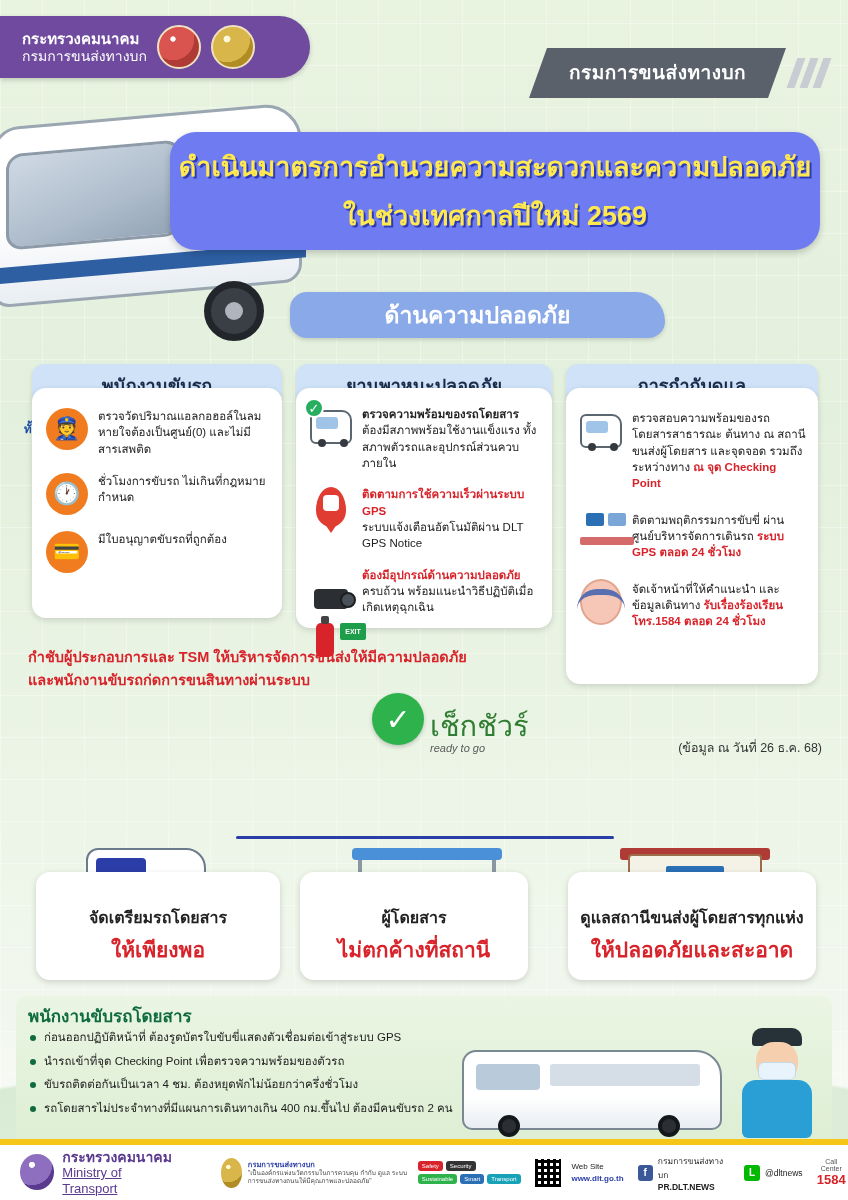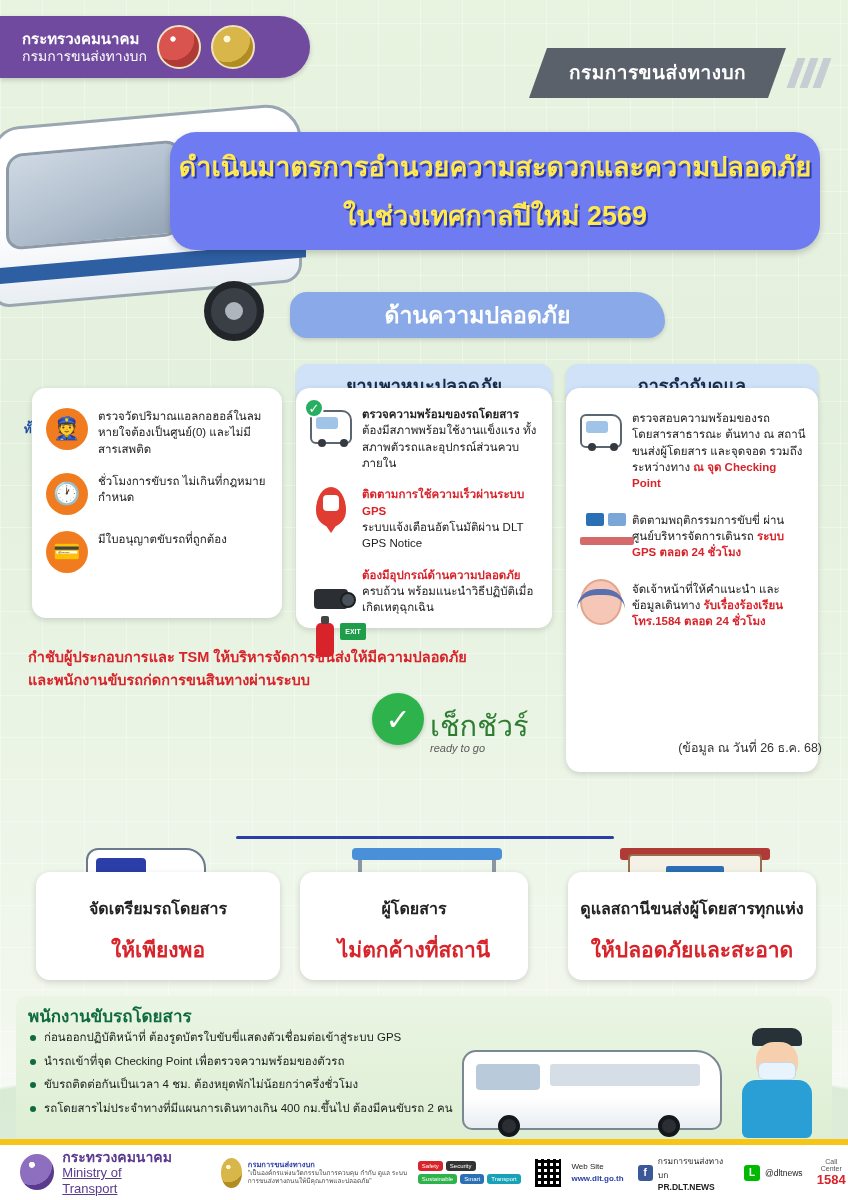--- a/index.html
+++ b/index.html
@@ -148,21 +148,21 @@
     background: #cfe2f7;
     border-radius: 12px;
     display: flex; align-items: center; justify-content: center;
     font-size: 18px; font-weight: bold; color: #1b2c4b;
     box-shadow: 0 2px 4px rgba(0,0,0,.12);
   }
   .c1 { left: 32px;  top: 388px; width: 250px; height: 230px; }
   .c1h { left: 32px; top: 364px; width: 250px; }
   .c2 { left: 296px; top: 388px; width: 256px; height: 240px; }
   .c2h { left: 296px; top: 364px; width: 256px; }
-  .c3 { left: 566px; top: 388px; width: 252px; height: 384px; }
+  .c3 { left: 566px; top: 388px; width: 252px; height: 296px; }
   .c3h { left: 566px; top: 364px; width: 252px; }
 
   .note-blue {
     position: absolute; left: 24px; top: 420px;
     font-size: 11.5px; color: #1f4fa8; font-weight: bold;
   }
 
   .row { display: flex; gap: 10px; align-items: flex-start; }
   .row .txt { font-size: 11.5px; color: #222; line-height: 1.42; }
   .row .txt .red { color: #d8232a; }
@@ -295,21 +295,21 @@
   .conv-card {
     position: absolute; top: 872px; height: 108px;
     background: #fff; border-radius: 14px; box-shadow: 0 2px 6px rgba(0,0,0,.15);
     display: flex; flex-direction: column; align-items: center; justify-content: flex-end;
     padding-bottom: 14px;
   }
   .cv1 { left: 36px;  width: 244px; }
   .cv2 { left: 300px; width: 228px; }
   .cv3 { left: 568px; width: 248px; }
   .conv-card .l1 { font-size: 16px; color: #222; font-weight: bold; }
-  .conv-card .l2 { font-size: 21px; font-weight: bold; color: #d8232a; margin-top: 12px; text-align: center; }
+  .conv-card .l2 { font-size: 21px; font-weight: bold; color: #d8232a; margin-top: 3px; text-align: center; }
 
   .conv-ill { position: absolute; top: 848px; height: 70px; }
   .ill1 { left: 86px; width: 150px; }
   .ill2 { left: 352px; width: 160px; }
   .ill3 { left: 600px; width: 190px; }
 
   .ill-bus {
     width: 120px; height: 52px; background: linear-gradient(180deg,#fff 0 58%, #e6ebf0 100%);
     border: 2px solid #6b7b8c; border-radius: 12px 20px 8px 8px; position: relative;
   }
@@ -440,20 +440,21 @@
 
   <div class="title-banner">
     <div class="t1">ดำเนินมาตรการอำนวยความสะดวกและความปลอดภัย</div>
     <div class="t2">ในช่วงเทศกาลปีใหม่ 2569</div>
   </div>
 
   <div class="safety-head">ด้านความปลอดภัย</div>
 
   <div class="note-blue">ทั้งสถานีขนส่งผู้โดยสารและChecking Point</div>
 
+  <div class="card-head c1h">พนักงานขับรถ</div>
   <div class="card c1">
     <div class="list">
       <div class="row">
         <div class="ico orange">👮</div>
         <div class="txt">ตรวจวัดปริมาณแอลกอฮอล์ในลมหายใจต้องเป็นศูนย์(0) และไม่มีสารเสพติด</div>
       </div>
       <div class="row">
         <div class="ico orange">🕐</div>
         <div class="txt">ชั่วโมงการขับรถ ไม่เกินที่กฎหมายกำหนด</div>
       </div>

